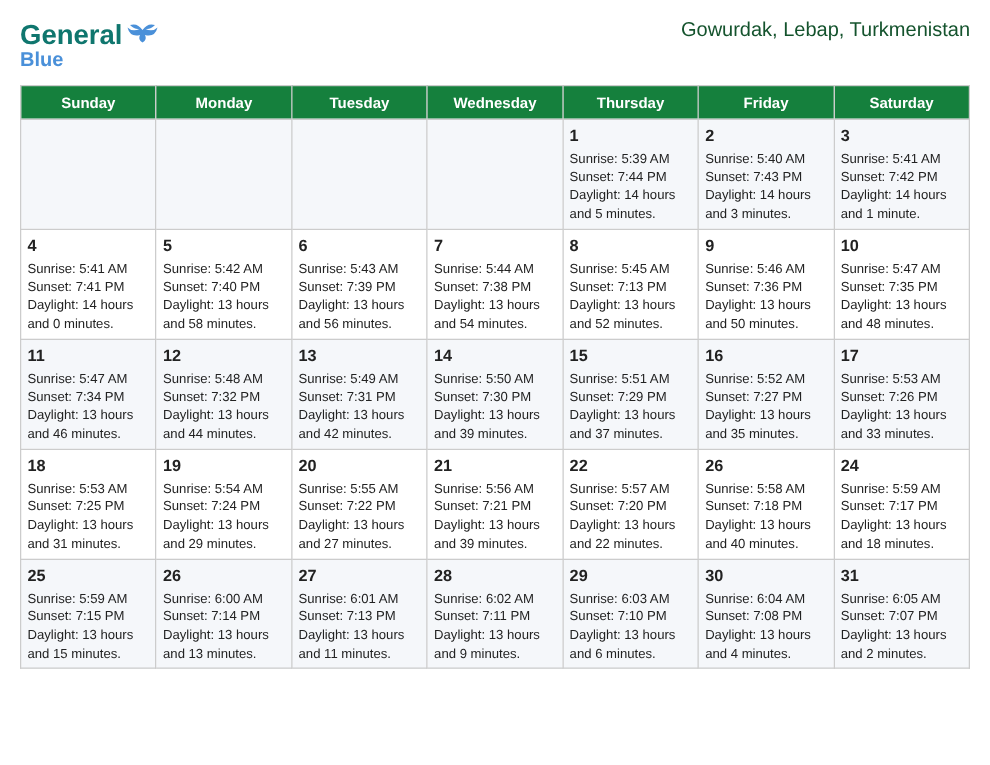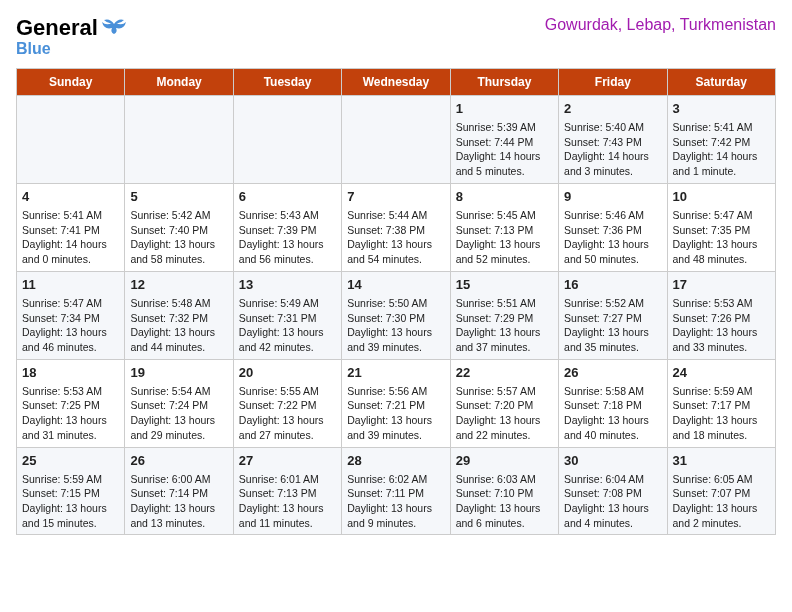--- a/index.html
+++ b/index.html
@@ -21,41 +21,41 @@
       flex-direction: column;
       align-items: flex-start;
     }
     .logo-text {
       font-size: 22px;
       font-weight: bold;
       color: #1a3a6b;
       line-height: 1.1;
     }
     .logo-text span {
-      color: #000000;
+      color: #0f766e;
     }
     .title-area {
       text-align: right;
     }
     .main-title {
       font-size: 36px;
       font-weight: bold;
       color: #222;
     }
     .subtitle {
       font-size: 16px;
-      color: #a21caf;
+      color: #14532d;
     }
     table {
       width: 100%;
       border-collapse: collapse;
       font-size: 11px;
     }
     thead tr th {
-      background-color: #c2410c;
+      background-color: #15803d;
       color: #fff;
       font-weight: bold;
       text-align: center;
       padding: 6px 4px;
       font-size: 12px;
       border: 1px solid #ccc;
     }
     tbody tr td {
       border: 1px solid #ccc;
       vertical-align: top;

